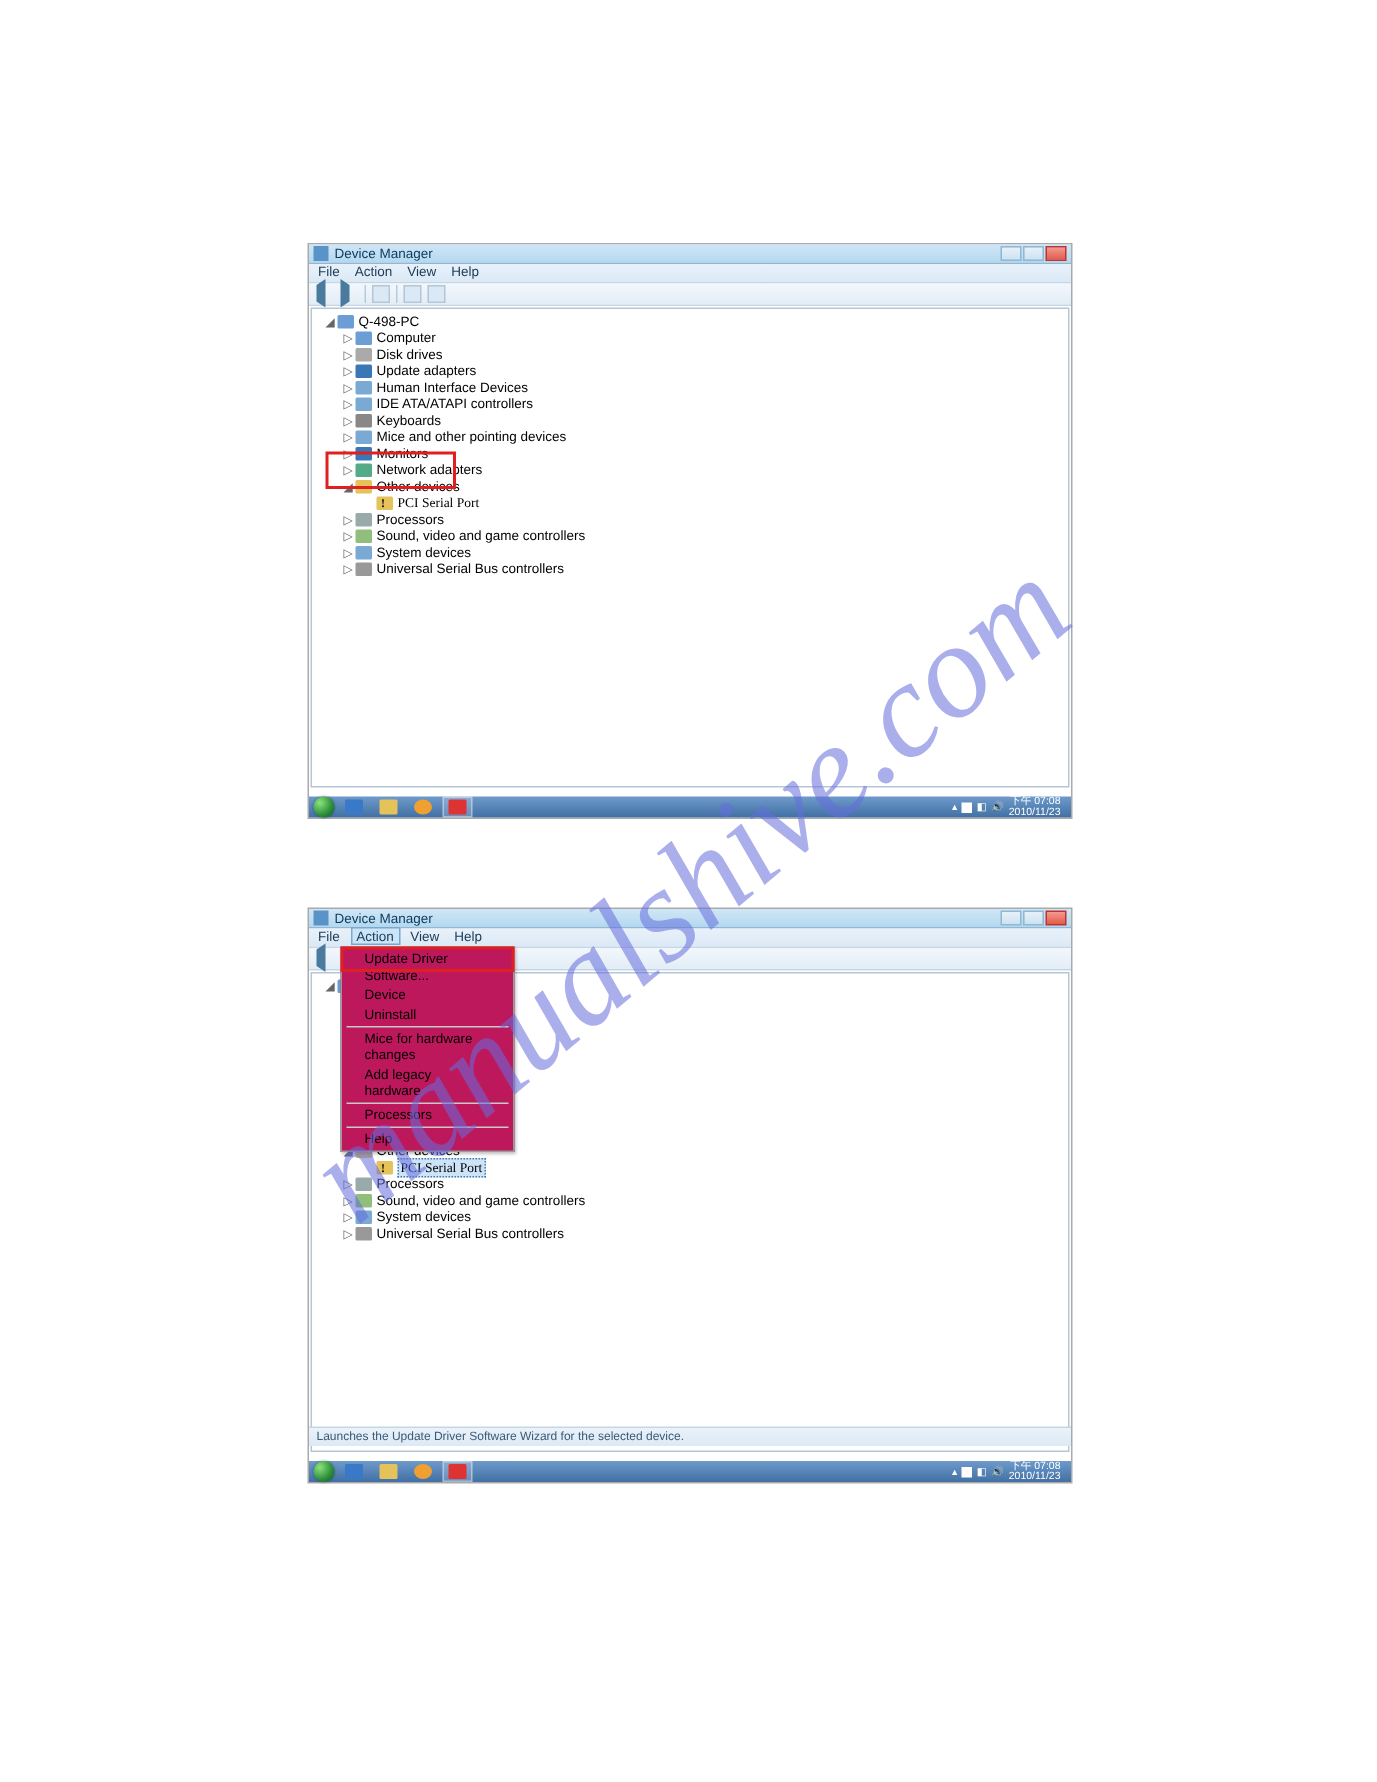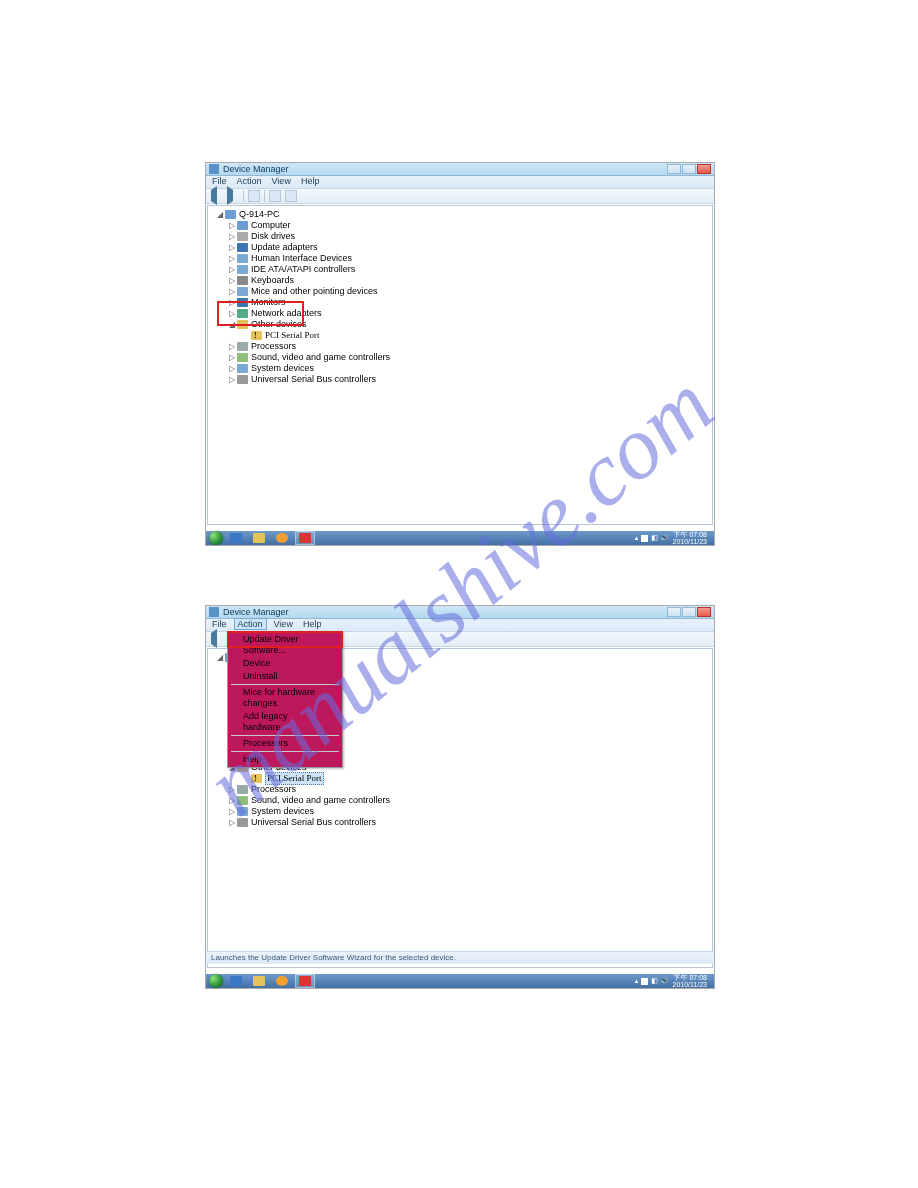--- a/index.html
+++ b/index.html
@@ -283,21 +283,21 @@
       <span class="tbtn" style="background:#dbe9f6;border:1px solid #b5c6d6;box-sizing:border-box"></span>
       <span class="tbtn" style="background:#dbe9f6;border:1px solid #b5c6d6;box-sizing:border-box"></span>
     </div>
 
     <div class="treewrap">
       <div class="redbox rb1"></div>
       <div class="tree">
         <div class="node i0">
             <span class="tw">◢</span>
             <span class="ic comp"></span>
-            <span class="lbl">Q-914-PC</span>
+            <span class="lbl">Q-498-PC</span>
           </div>
         <div class="node i1">
             <span class="tw">▷</span>
             <span class="ic comp"></span>
             <span class="lbl">Computer</span>
           </div>
         <div class="node i1">
             <span class="tw">▷</span>
             <span class="ic disk"></span>
             <span class="lbl">Disk drives</span>

